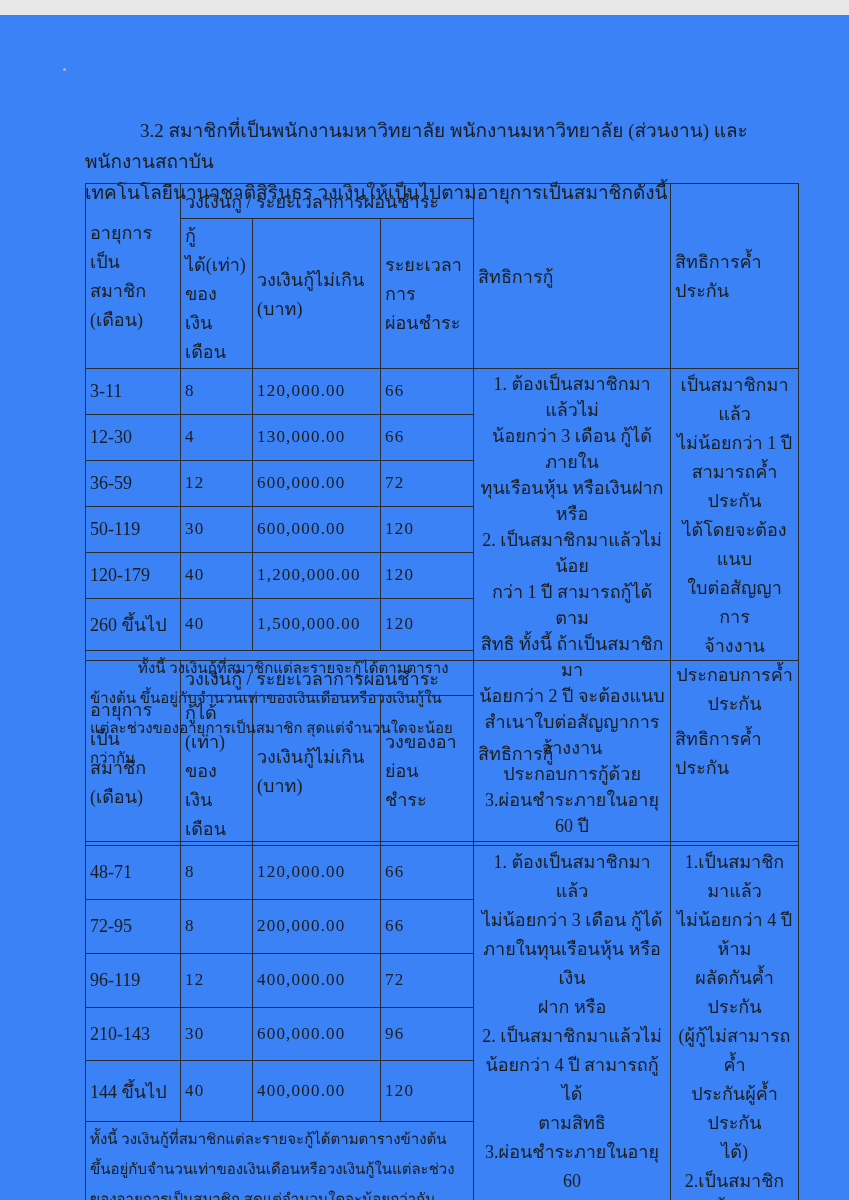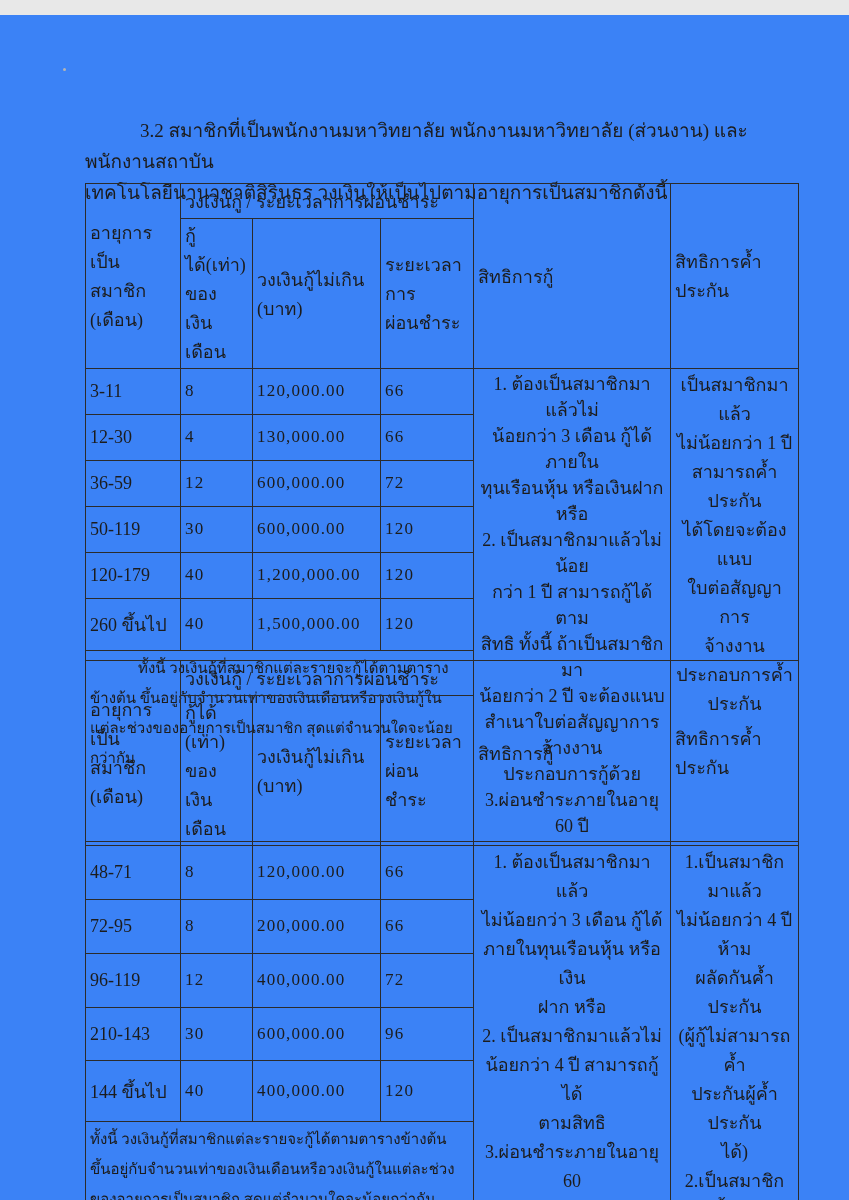--- a/index.html
+++ b/index.html
@@ -185,21 +185,21 @@
         <th colspan="3" class="center">วงเงินกู้ / ระยะเวลาการผ่อนชำระ</th>
         <th rowspan="2" class="center">สิทธิการกู้</th>
         <th rowspan="2" class="center">สิทธิการค้ำประกัน</th>
       </tr>
       <tr class="hrow2">
         <th class="center wrap">กู้ได้ (เท่า)
 ของ
 เงินเดือน</th>
         <th class="center wrap">วงเงินกู้ไม่เกิน
 (บาท)</th>
-        <th class="center wrap">ระยะเวลาผ่อน
+        <th class="center wrap">วงของอาย่อน
 ชำระ</th>
       </tr>
     </thead>
     <tbody>
       <tr class="data-row">
         <td class="center">48-71</td>
         <td class="center num">8</td>
         <td class="center num">120,000.00</td>
         <td class="center num">66</td>
         <td rowspan="6" class="longcell loan-rights-cell">1. ต้องเป็นสมาชิกมาแล้ว

